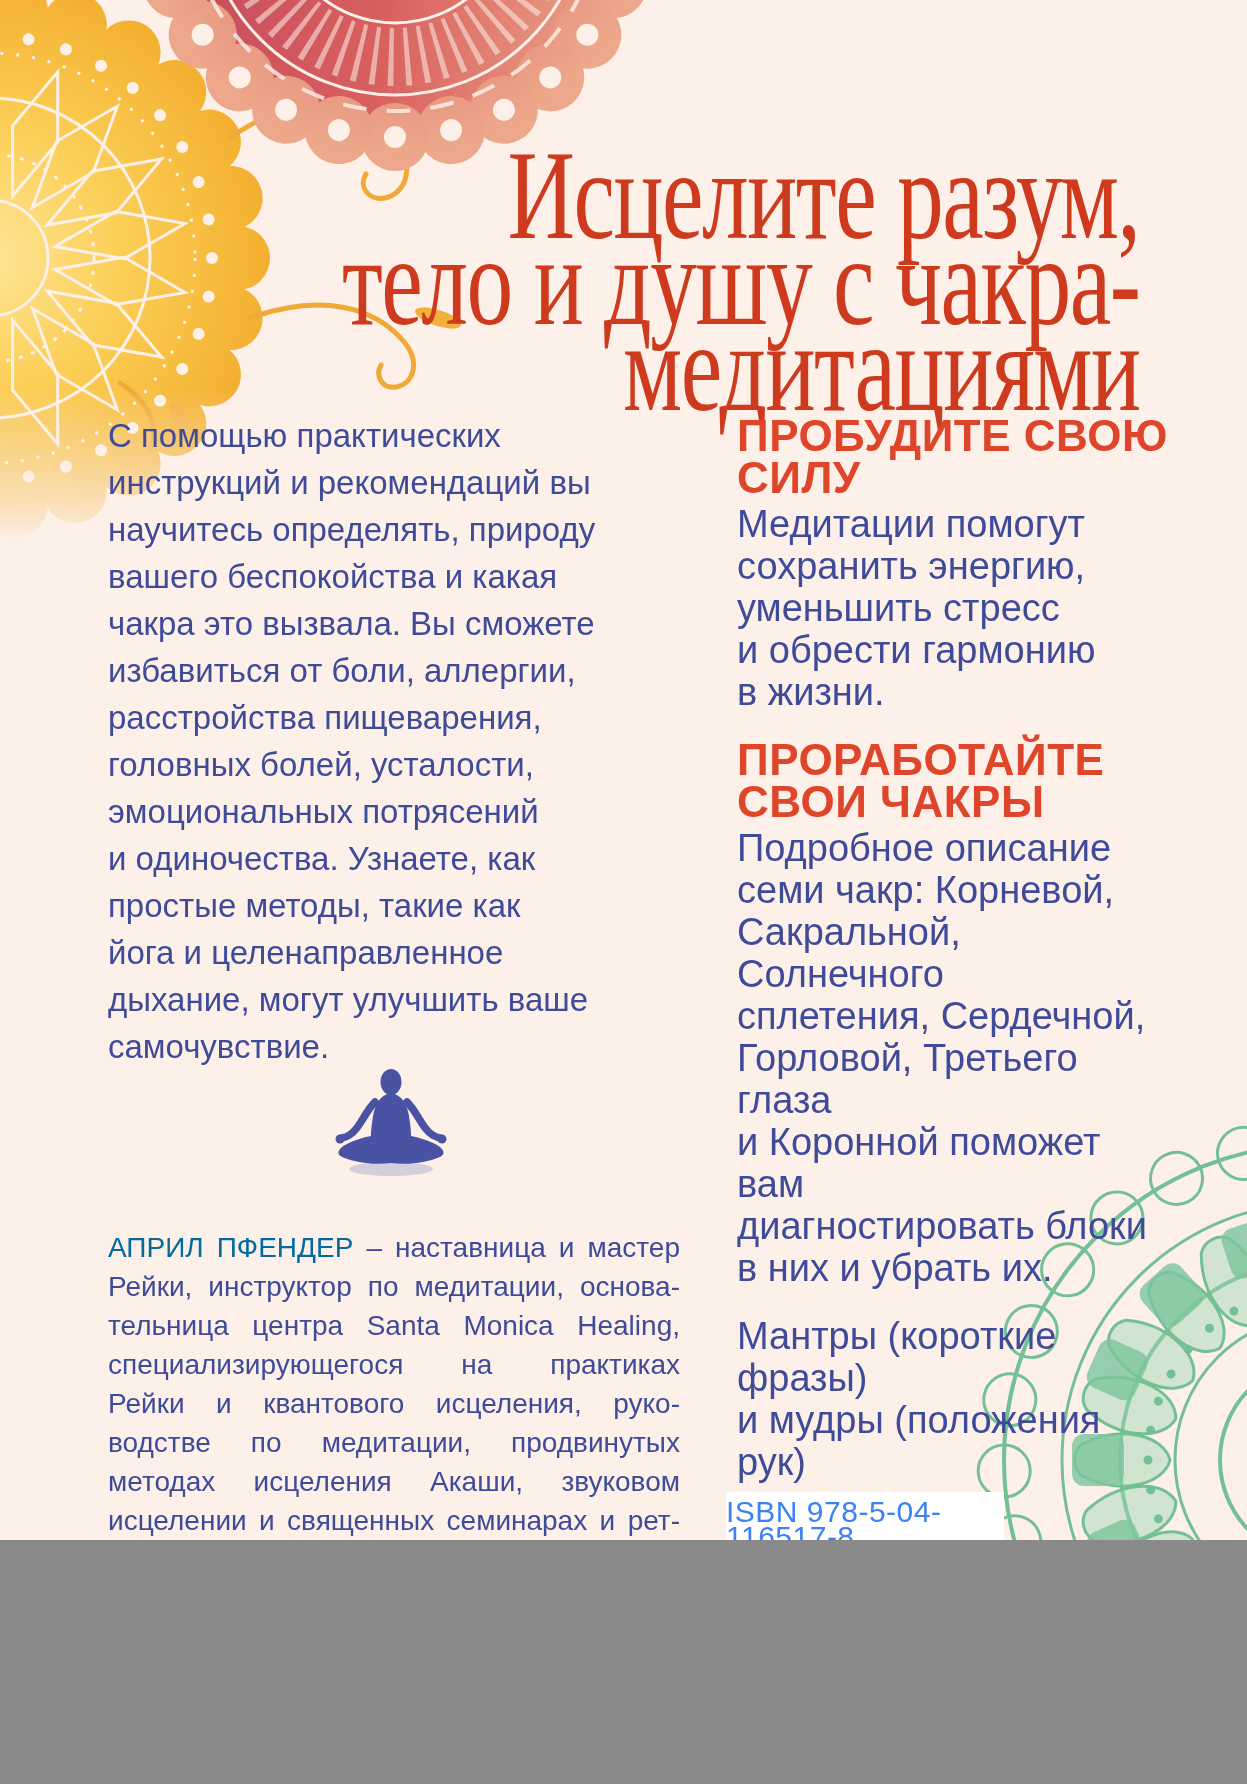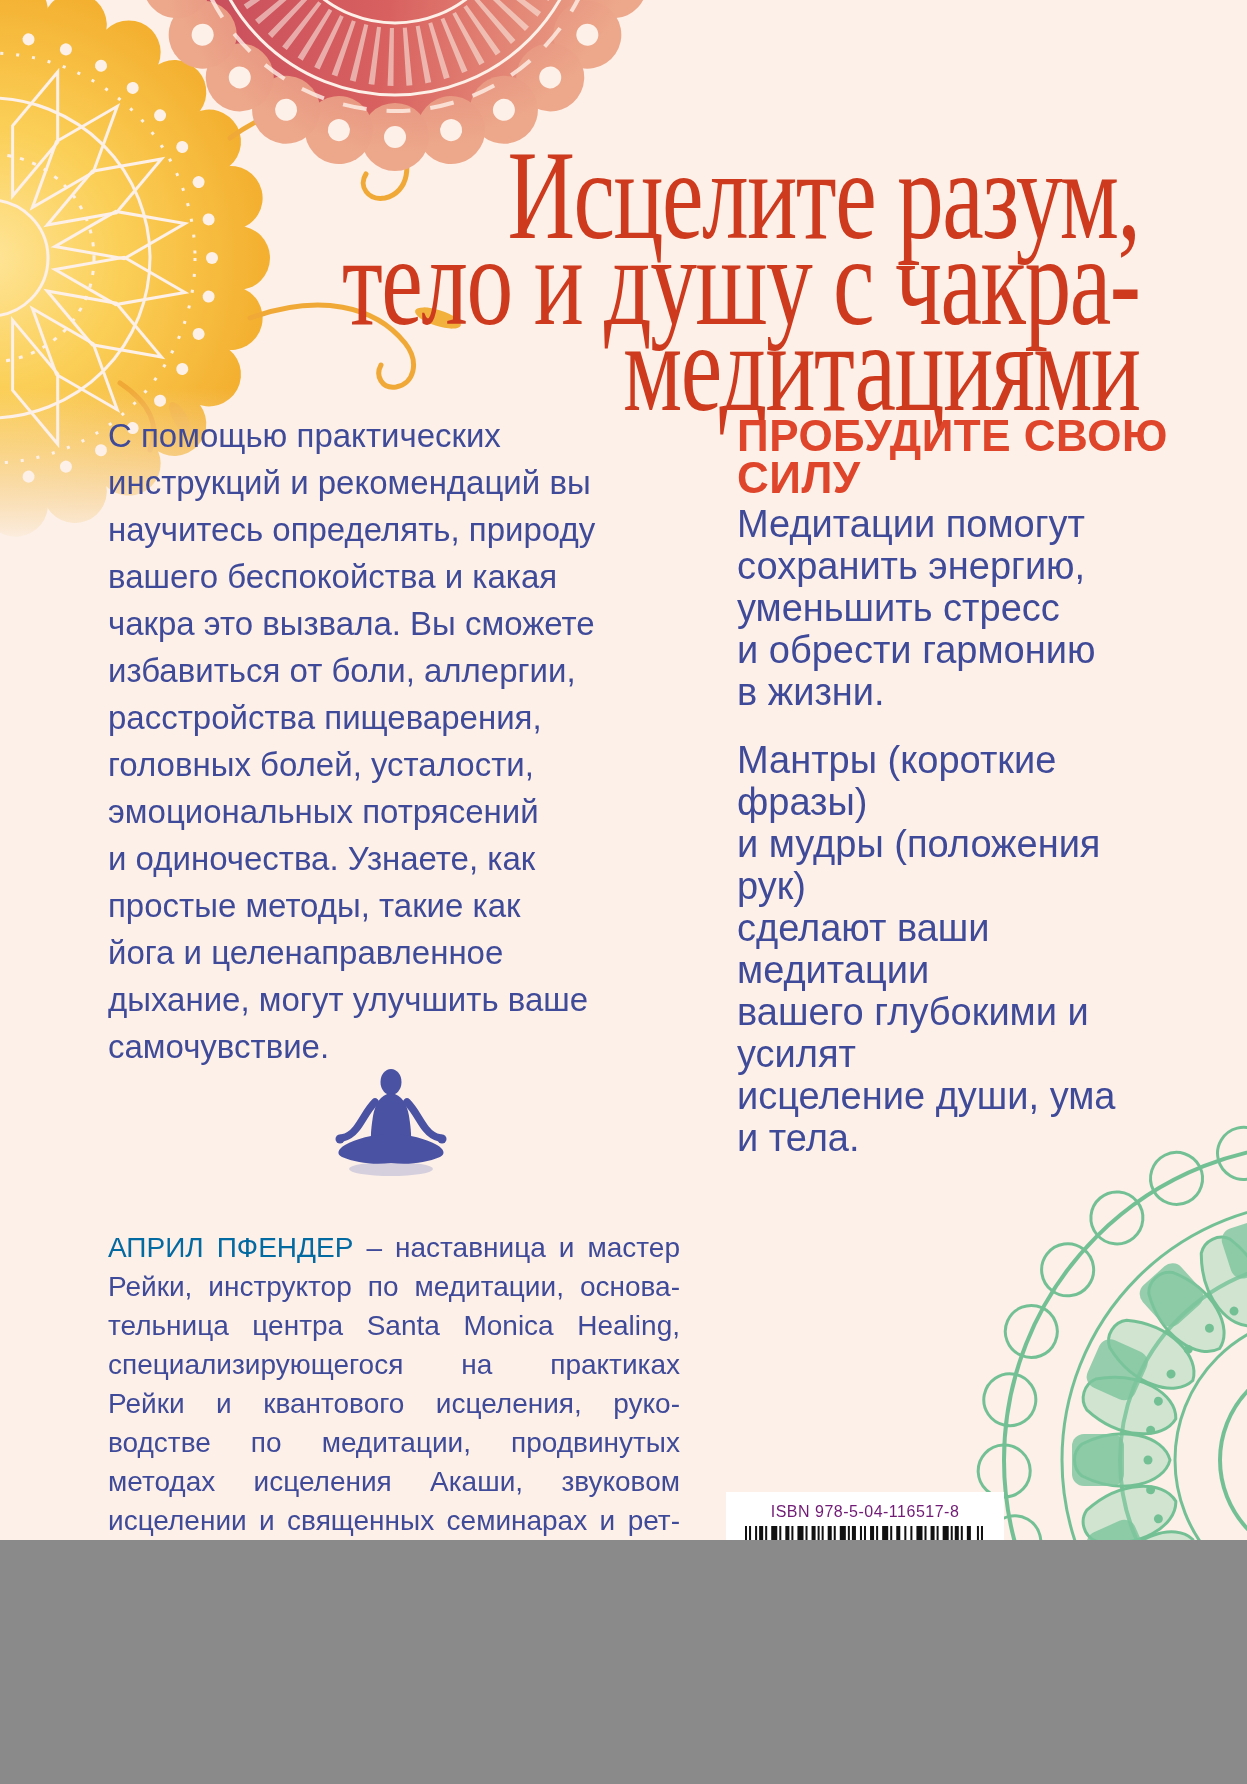--- a/index.html
+++ b/index.html
@@ -28,21 +28,21 @@
               white-space:pre-line;}
 
   .bio{position:absolute;left:108px;top:1228px;width:572px;
        font-size:28px;line-height:39px;color:#3f4a99;white-space:pre-line;
        text-align:justify;text-align-last:justify;}
   .bio .author-name{color:#0369a1;}
 
   .isbn-box{position:absolute;left:726px;top:1492px;width:278px;height:136px;
             background:#ffffff;box-sizing:border-box;padding-top:7px;
             display:flex;flex-direction:column;align-items:center;}
-  .isbn-label{font-size:16px;line-height:25px;color:#701a75;letter-spacing:.5px;}
+  .isbn-label{font-size:30px;line-height:25px;color:#3b82f6;letter-spacing:.5px;}
   .barcode{width:240px;height:62px;margin-top:2px;}
   .isbn-digits{width:244px;margin-top:0;font-family:"DejaVu Sans Mono",monospace;
                font-size:19px;color:#ec4899;letter-spacing:2px;display:flex;
                justify-content:space-between;}
 </style>
 </head>
 <body>
 
 <div class="page">
 
@@ -384,20 +384,32 @@
   <div class="features">
     <section>
       <h2>ПРОБУДИТЕ СВОЮ СИЛУ</h2>
       <p>Медитации помогут
 сохранить энергию,
 уменьшить стресс
 и обрести гармонию
 в жизни.</p>
     </section>
     <section>
+      <h2>ПРОРАБОТАЙТЕ
+СВОИ ЧАКРЫ</h2>
+      <p>Подробное описание
+семи чакр: Корневой,
+Сакральной, Солнечного
+сплетения, Сердечной,
+Горловой, Третьего глаза
+и Коронной поможет вам
+диагностировать блоки
+в них и убрать их.</p>
+    </section>
+    <section>
       <p>Мантры (короткие фразы)
 и мудры (положения рук)
 сделают ваши медитации
 вашего глубокими и усилят
 исцеление души, ума
 и тела.</p>
     </section>
   </div>
 
   <div class="bio"><span class="author-name">АПРИЛ ПФЕНДЕР</span><span> – наставница и мастер

